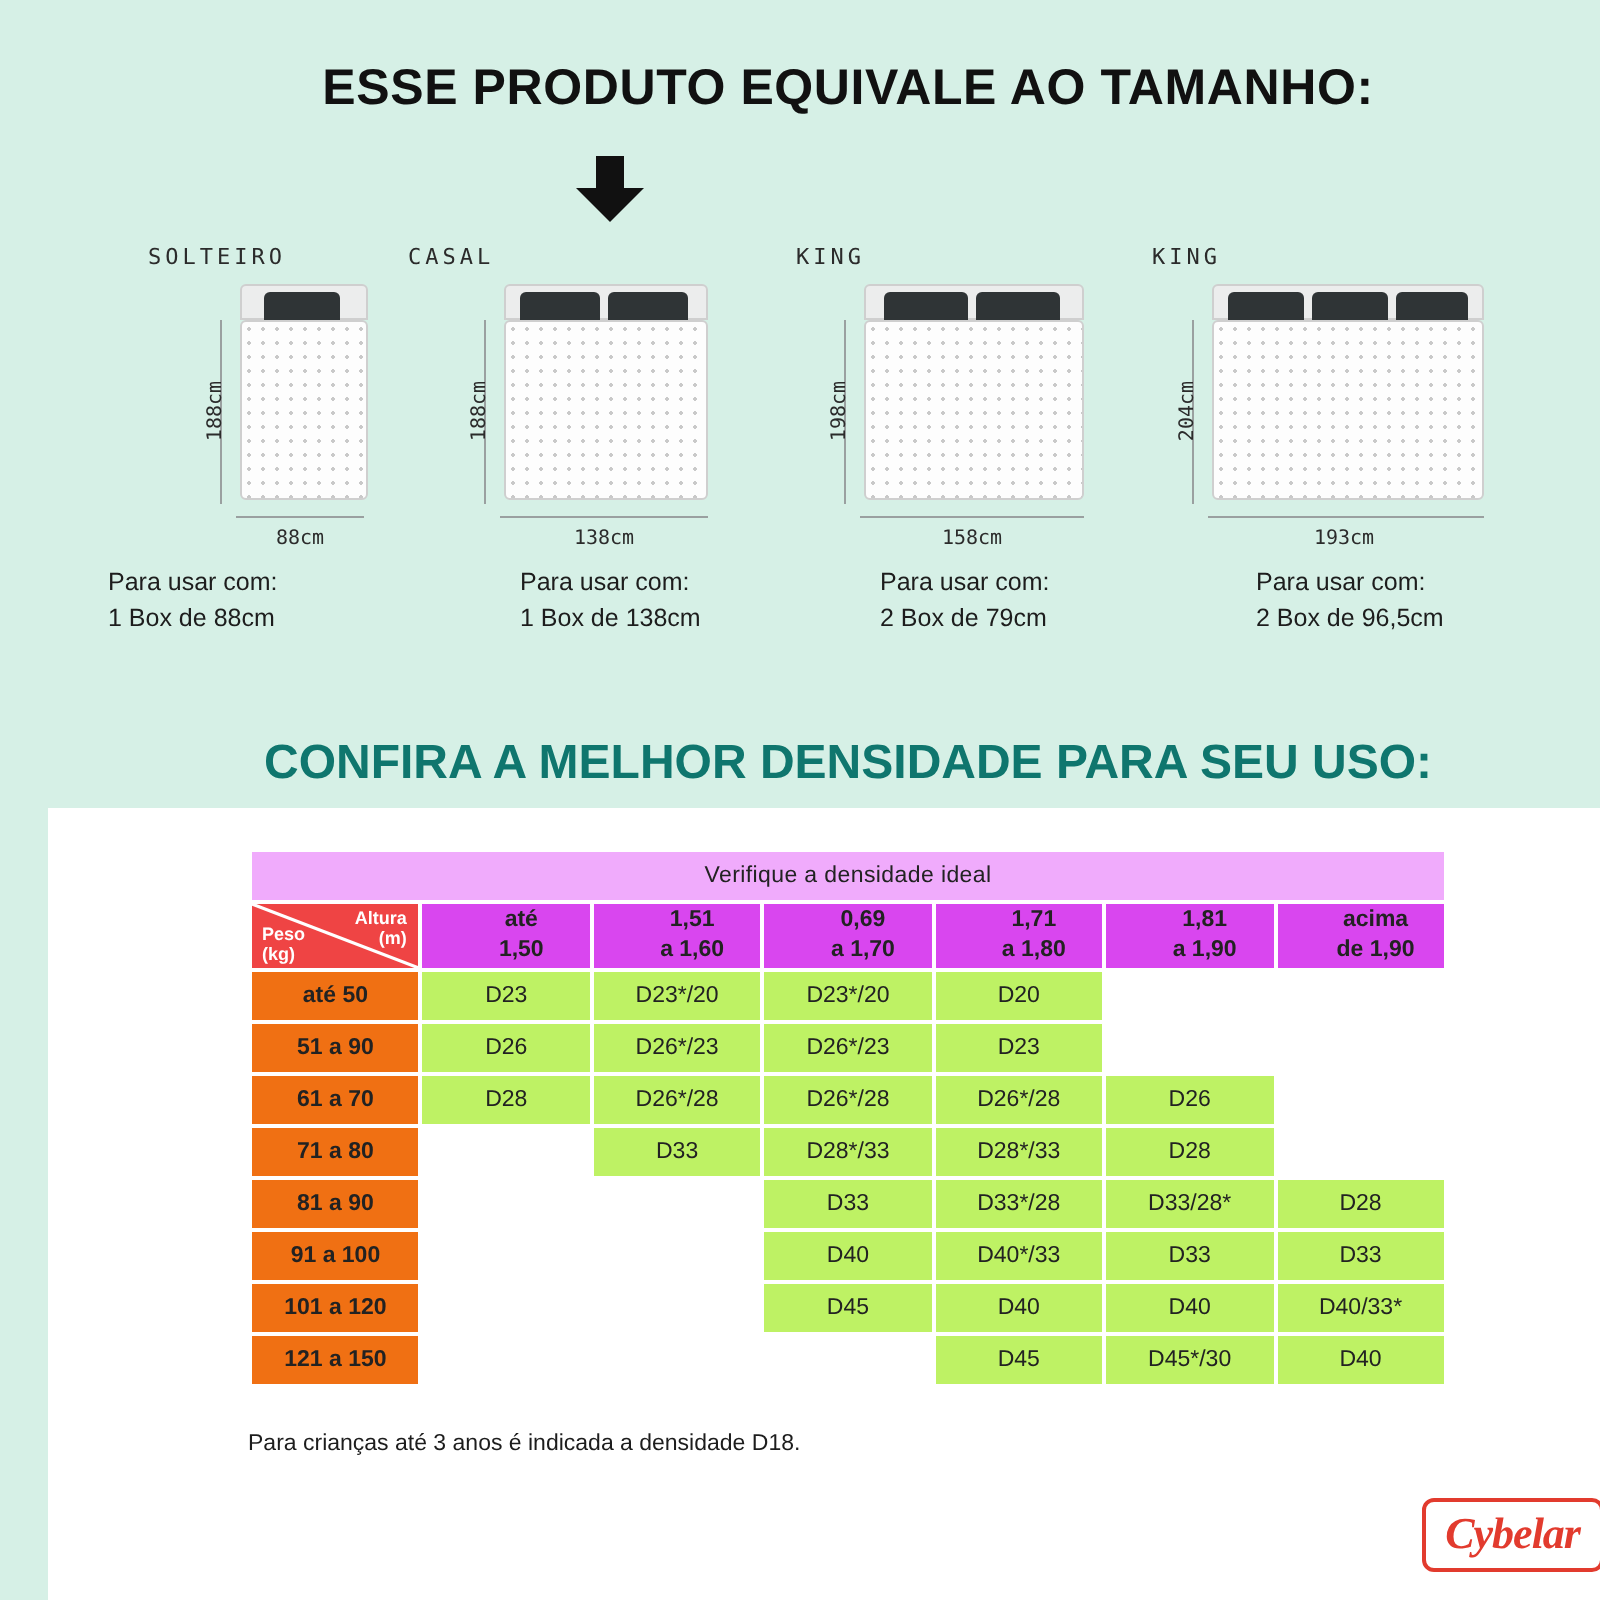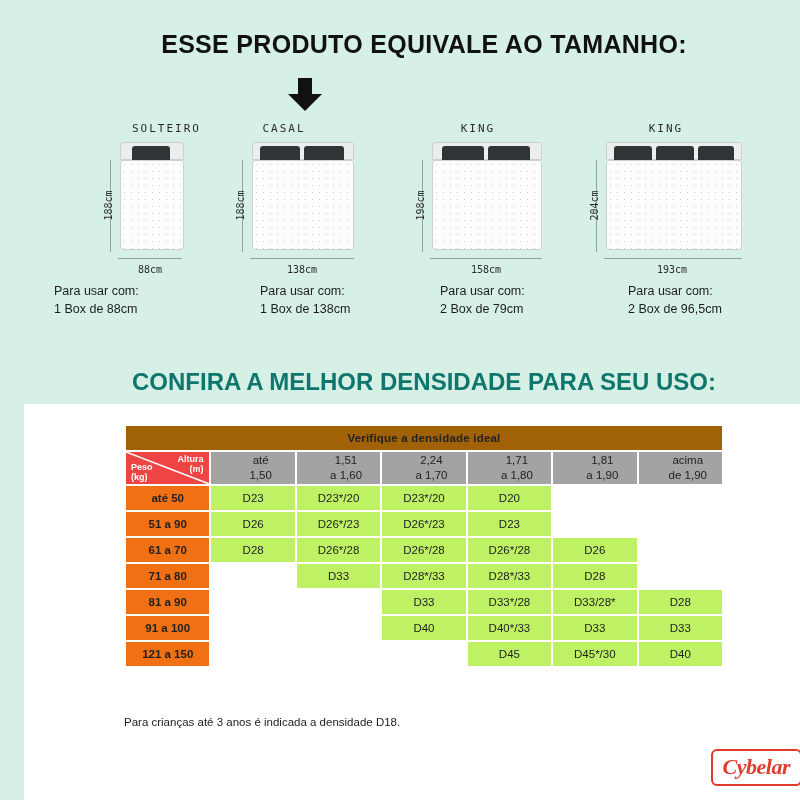--- a/index.html
+++ b/index.html
@@ -45,21 +45,21 @@
     position: absolute;
     top: 0;
     width: 185px;
     height: 220px;
   }
   .bed-label {
     position: absolute;
     top: 12px;
     left: 0;
     width: 100%;
-    text-align: center;
+    text-align: left;
     font-family: "DejaVu Sans Mono", monospace;
     font-size: 11px;
     letter-spacing: 2px;
     color: #2b2b2b;
   }
   .bed-img {
     position: absolute;
     left: 26px;
     top: 30px;
   }
@@ -151,31 +151,31 @@
     table-layout: fixed;
   }
   table.density td, table.density th {
     border: 2px solid #ffffff;
     font-size: 11.5px;
     text-align: center;
     height: 22px;
     color: #222;
   }
   .hdr-title {
-    background: #a16207;
+    background: #f0abfc;
     color: #ffffff;
-    font-weight: bold;
+    font-weight: normal;
     font-size: 13px;
     height: 28px;
     letter-spacing: 0.2px;
   }
   .hdr-col {
-    background: #a3a3a3;
+    background: #d946ef;
     color: #ffffff;
-    font-weight: normal;
+    font-weight: bold;
     font-size: 12.5px;
     height: 40px;
     line-height: 15px;
     padding-left: 16px;
   }
   .corner {
     background: #ef4444;
     position: relative;
     padding: 0;
     height: 40px;
@@ -349,21 +349,21 @@
             </td>
             <td class="hdr-col">
               <span>até</span><br>
               <span>1,50</span>
             </td>
             <td class="hdr-col">
               <span>1,51</span><br>
               <span>a 1,60</span>
             </td>
             <td class="hdr-col">
-              <span>2,24</span><br>
+              <span>0,69</span><br>
               <span>a 1,70</span>
             </td>
             <td class="hdr-col">
               <span>1,71</span><br>
               <span>a 1,80</span>
             </td>
             <td class="hdr-col">
               <span>1,81</span><br>
               <span>a 1,90</span>
             </td>
@@ -421,20 +421,29 @@
           <tr>
             <td class="rowhdr">91 a 100</td>
             <td class="cell-empty"></td>
             <td class="cell-empty"></td>
             <td class="cell-fill">D40</td>
             <td class="cell-fill">D40*/33</td>
             <td class="cell-fill">D33</td>
             <td class="cell-fill">D33</td>
           </tr>
           <tr>
+            <td class="rowhdr">101 a 120</td>
+            <td class="cell-empty"></td>
+            <td class="cell-empty"></td>
+            <td class="cell-fill">D45</td>
+            <td class="cell-fill">D40</td>
+            <td class="cell-fill">D40</td>
+            <td class="cell-fill">D40/33*</td>
+          </tr>
+          <tr>
             <td class="rowhdr">121 a 150</td>
             <td class="cell-empty"></td>
             <td class="cell-empty"></td>
             <td class="cell-empty"></td>
             <td class="cell-fill">D45</td>
             <td class="cell-fill">D45*/30</td>
             <td class="cell-fill">D40</td>
           </tr>
         </tbody>
       </table>

